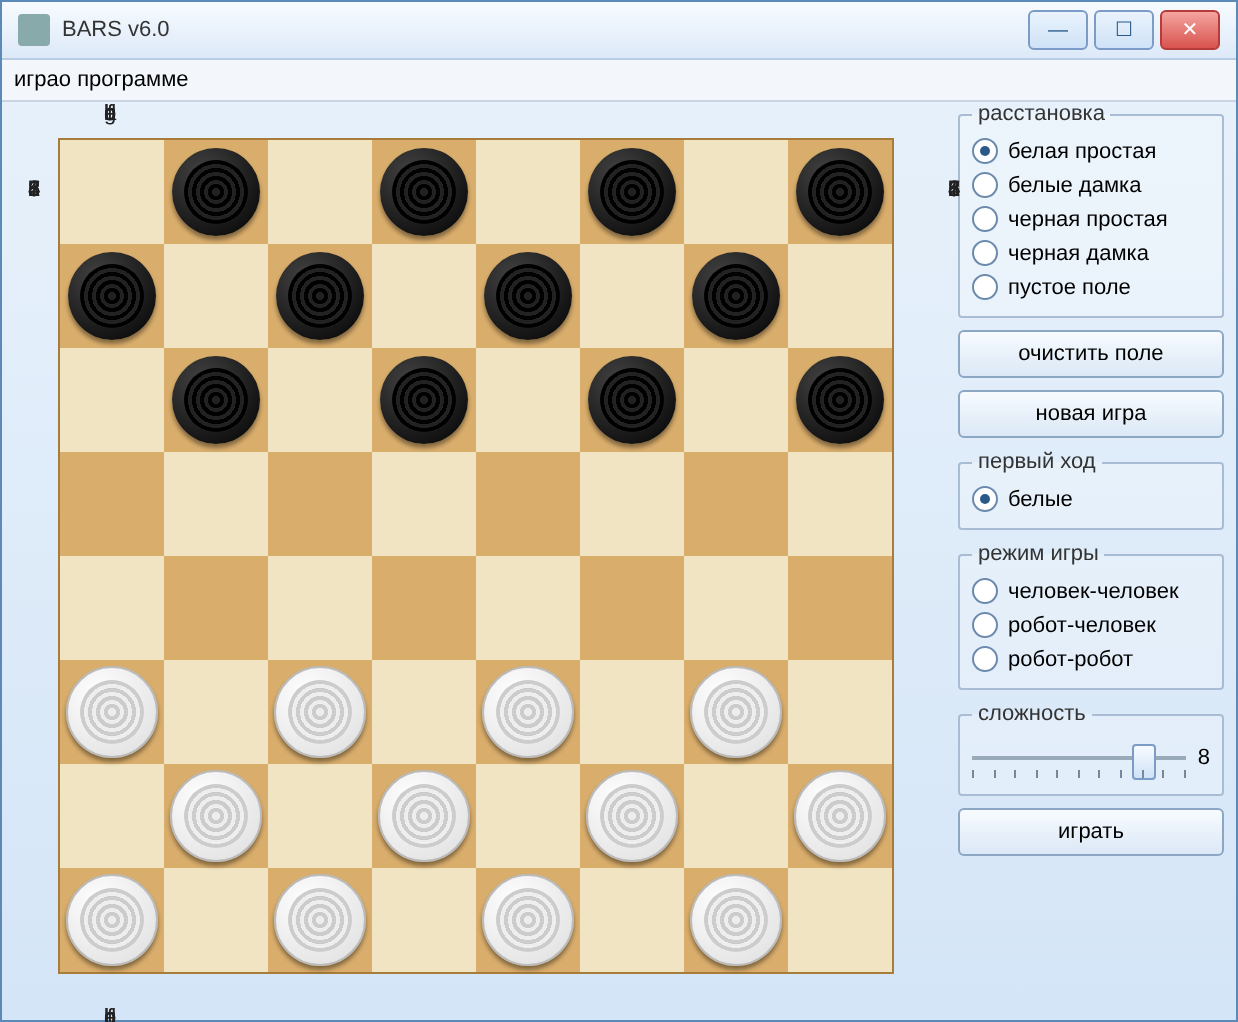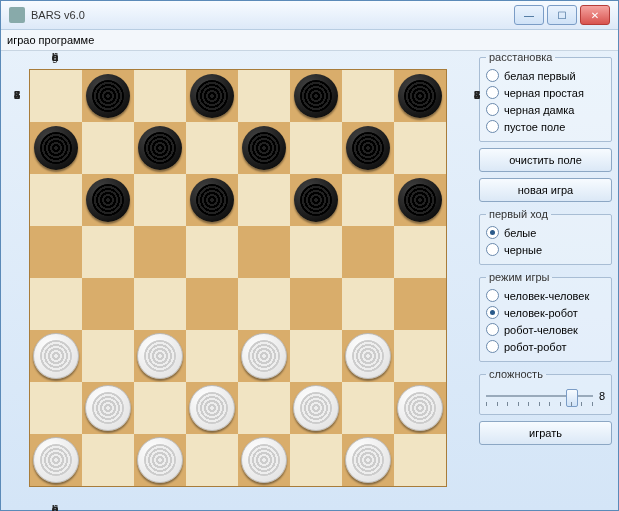--- a/index.html
+++ b/index.html
@@ -219,22 +219,26 @@
           </div>
           <div class="sq light"></div>
         </div>
     </div>
 
     <div class="sidebar">
       <fieldset>
         <legend>расстановка</legend>
         <div id="setup-opts">
             <div class="radio-row">
-              <span class="radio"></span>
-              <span>белая первый</span>
+              <span class="radio sel"></span>
+              <span>белая простая</span>
+            </div>
+            <div class="radio-row">
+              <span class="radio"></span>
+              <span>белые дамка</span>
             </div>
             <div class="radio-row">
               <span class="radio"></span>
               <span>черная простая</span>
             </div>
             <div class="radio-row">
               <span class="radio"></span>
               <span>черная дамка</span>
             </div>
             <div class="radio-row">
@@ -245,36 +249,28 @@
       </fieldset>
       <div class="btn">очистить поле</div>
       <div class="btn">новая игра</div>
       <fieldset>
         <legend>первый ход</legend>
         <div id="firstmove-opts">
             <div class="radio-row">
               <span class="radio sel"></span>
               <span>белые</span>
             </div>
-            <div class="radio-row">
-              <span class="radio"></span>
-              <span>черные</span>
-            </div>
           </div>
       </fieldset>
       <fieldset>
         <legend>режим игры</legend>
         <div id="mode-opts">
             <div class="radio-row">
               <span class="radio"></span>
               <span>человек-человек</span>
-            </div>
-            <div class="radio-row">
-              <span class="radio sel"></span>
-              <span>человек-робот</span>
             </div>
             <div class="radio-row">
               <span class="radio"></span>
               <span>робот-человек</span>
             </div>
             <div class="radio-row">
               <span class="radio"></span>
               <span>робот-робот</span>
             </div>
           </div>

